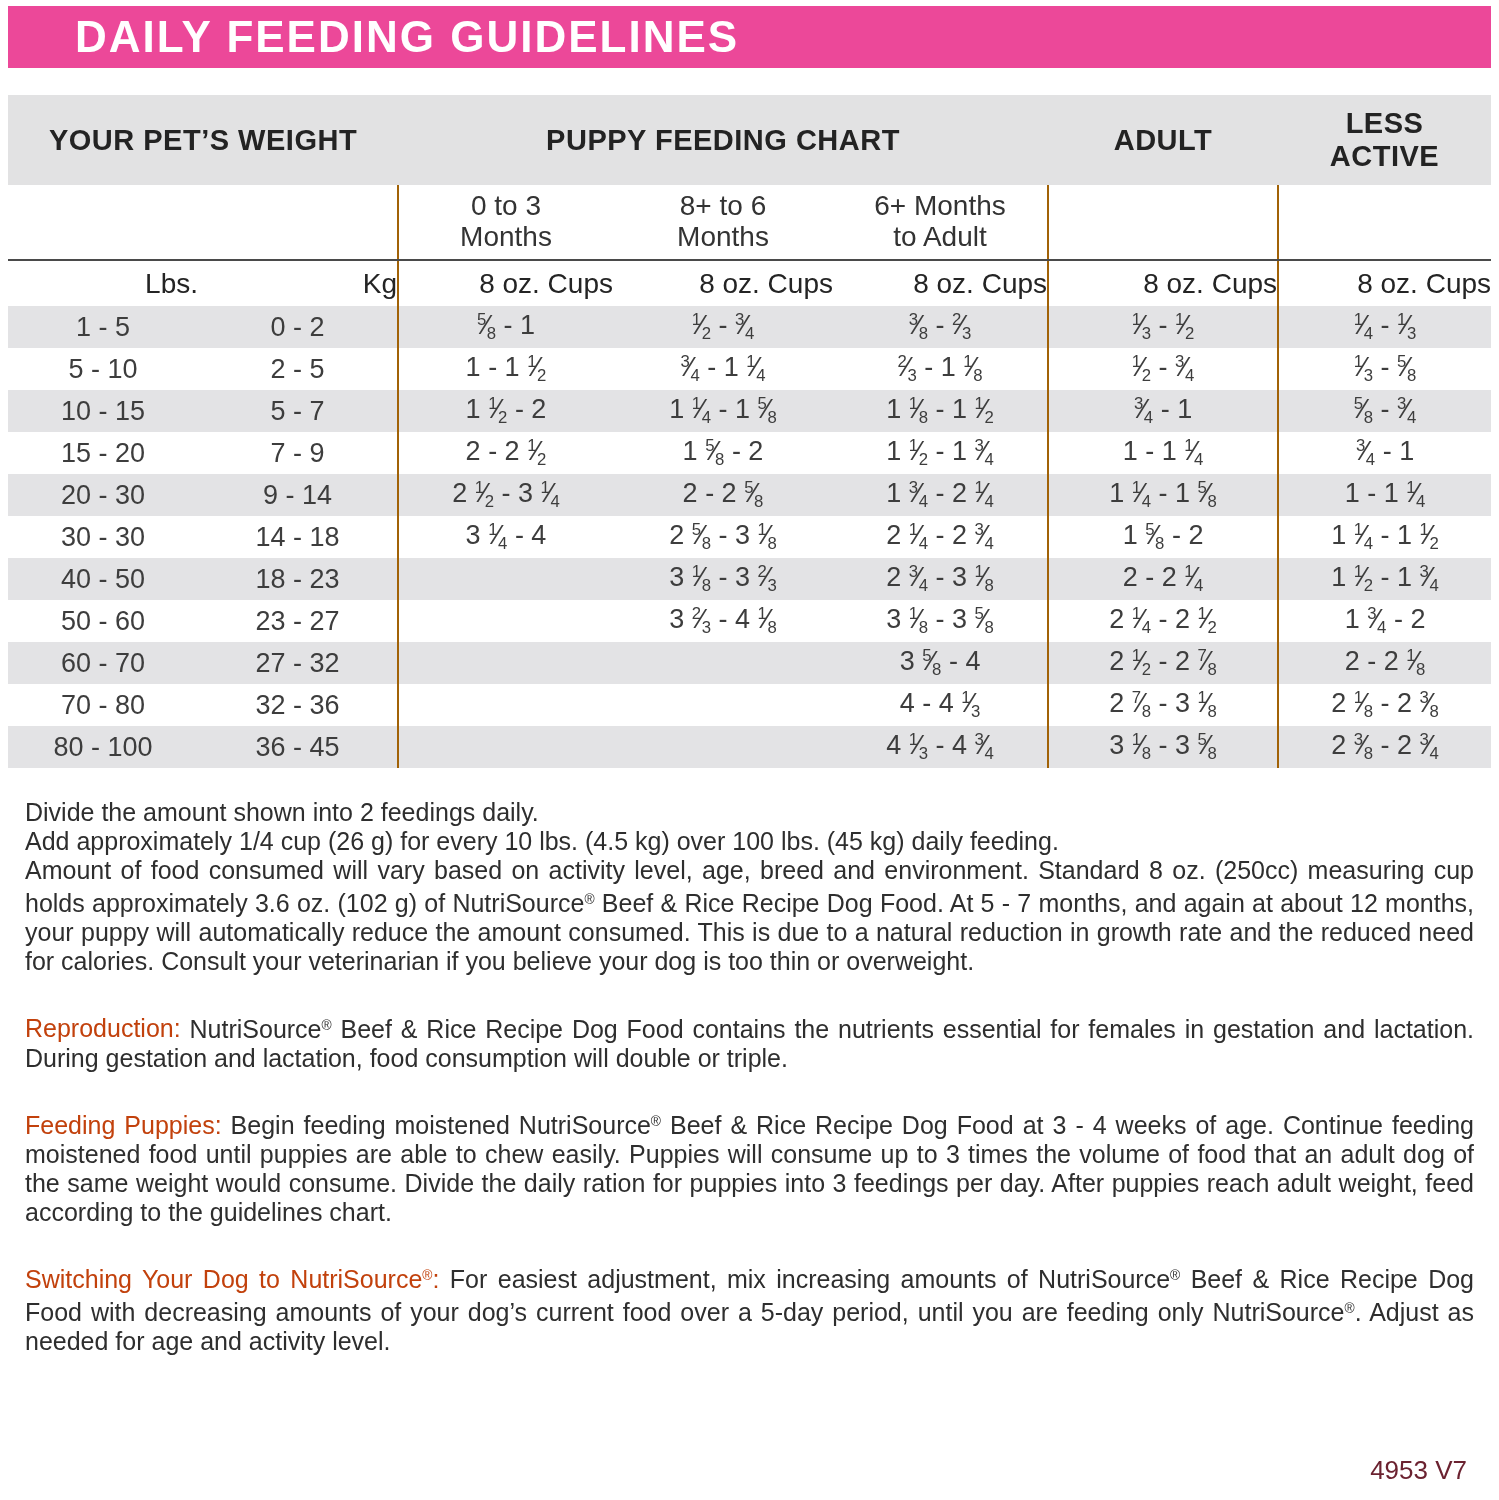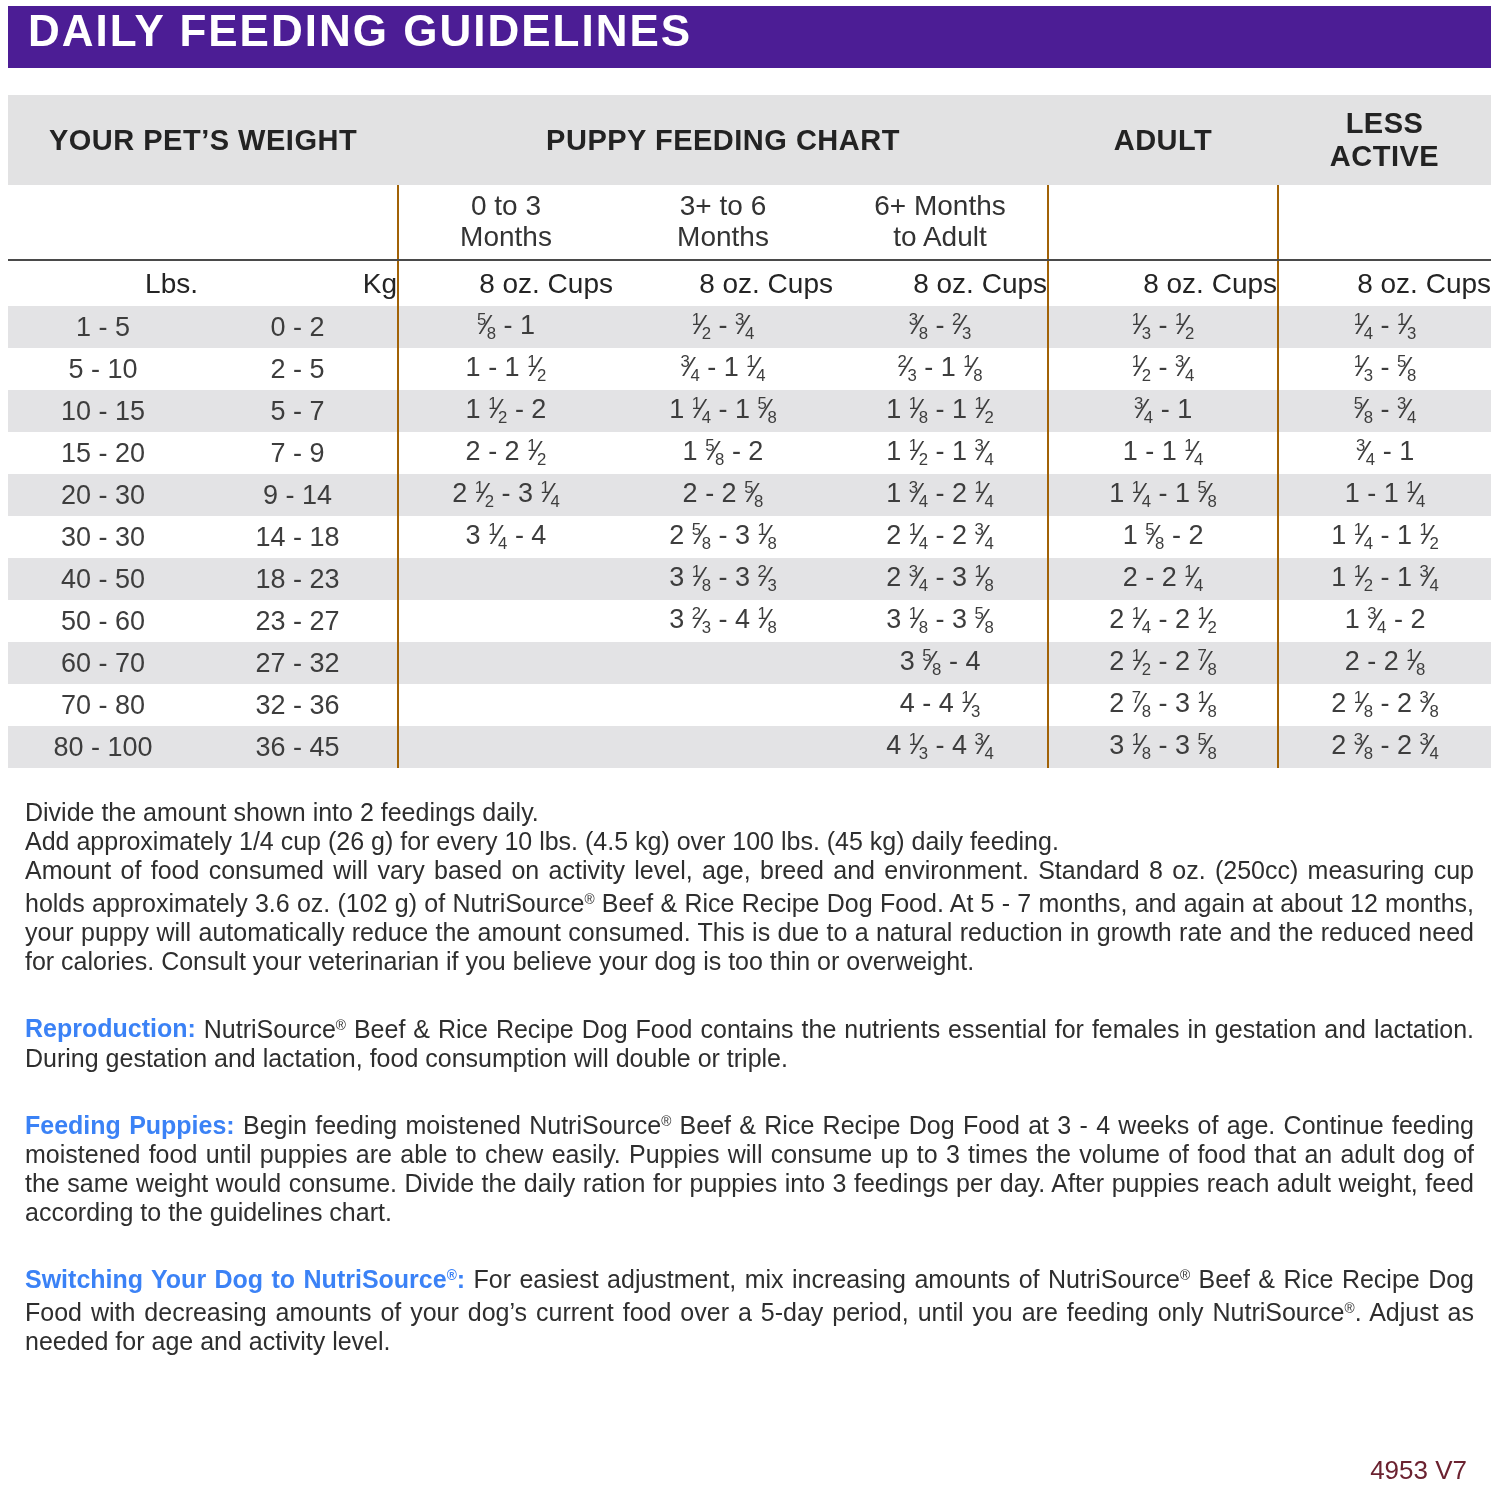--- a/index.html
+++ b/index.html
@@ -9,22 +9,22 @@
     font-family:"Liberation Sans", sans-serif;
     color:#2e2e2e;
     position:relative;
     overflow:hidden;
   }
 
   
   .title-bar {
     margin:6px 8px 0 8px;
     height:62px;
-    background:#4c1d95;
-    display:flex; 
+    background:#ec4899;
+    display:flex; align-items:center;padding-left:47px;
   }
   .title-bar h1 {
     margin:0 0 0 20px;
     color:#ffffff;
     font-size:44px;
     font-weight:800;
     letter-spacing:2px;
   }
 
   
@@ -95,21 +95,21 @@
   
   .notes {
     margin:30px 25px 0 25px;
     font-size:25px;
     line-height:29px;
     color:#2e2e2e;
   }
   .justify { text-align:justify; }
   .bold-line { font-weight:700; color:#1d1d1d; }
   .section { margin-top:34px; text-align:justify; }
-  .section b { font-weight:700; color:#3b82f6; }
+  .section b { font-weight:400; color:#c2410c; }
 
   .bottom { margin-top:38px; }
   .bottom .line { margin-top:4px; }
   .bottom b { font-weight:700; color:#1d1d1d; }
 
   .version {
     position:absolute;
     right:32px; bottom:14px;
     color:#6b2230;
     font-size:26px;
@@ -137,21 +137,21 @@
       <tr class="group-row">
         <th colspan="2">YOUR PET’S WEIGHT</th>
         <th colspan="3">PUPPY FEEDING CHART</th>
         <th>ADULT</th>
         <th>LESS ACTIVE</th>
       </tr>
       <tr class="age-row">
         <td colspan="2"></td>
         <td class="vdiv">0 to 3
 Months</td>
-        <td>3+ to 6
+        <td>8+ to 6
 Months</td>
         <td>6+ Months
 to Adult</td>
         <td class="vdiv"></td>
         <td class="vdiv"></td>
       </tr>
       <tr class="unit-row">
         <td>Lbs.</td>
         <td>Kg</td>
         <td class="vdiv">8 oz. Cups</td>

